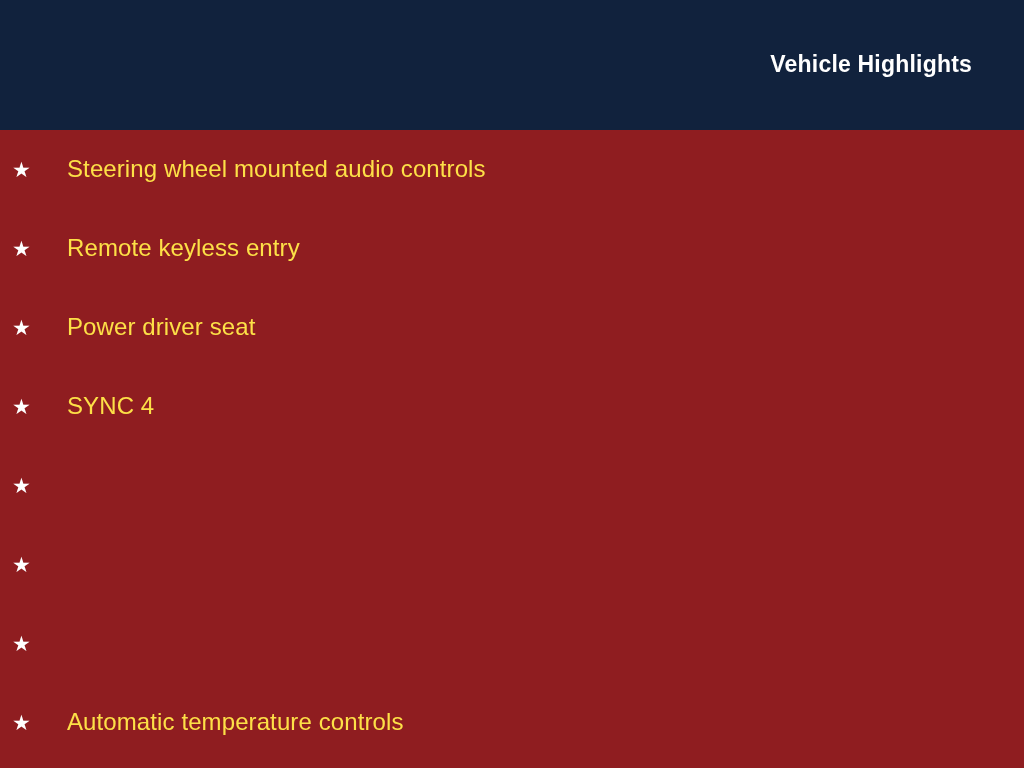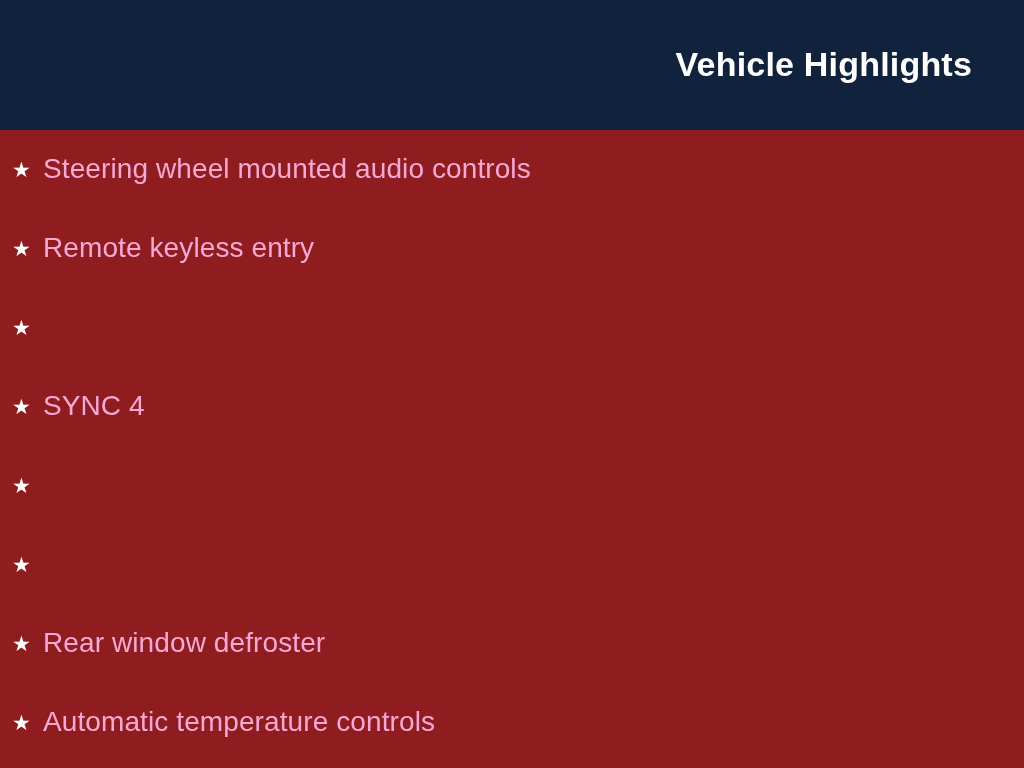--- a/index.html
+++ b/index.html
@@ -27,21 +27,21 @@
     width: 1024px;
     height: 130px;
     background: #11223d;
     box-sizing: border-box;
   }
   .header-title {
     position: absolute;
     right: 52px;
     top: 46px;
     margin: 0;
-    font-size: 34px;
+    font-size: 23px;
     font-weight: bold;
     color: #ffffff;
     letter-spacing: 0.2px;
     line-height: 36px;
     white-space: nowrap;
     text-align: right;
   }
   .body-area {
     position: absolute;
     left: 0;
@@ -73,26 +73,27 @@
     left: 12px;
     top: 50%;
     transform: translateY(-50%);
     width: 22px;
     font-size: 21px;
     line-height: 1;
     color: #ffffff;
     text-align: left;
   }
   .feature-text {
-    font-size: 28px;
+    font-size: 24px;
     line-height: 36px;
-    color: #f9a8d4;
+    color: #fde047;
     font-weight: 400;
     letter-spacing: 0.1px;
     white-space: nowrap;
+    margin-left: 24px;
   }
 </style>
 </head>
 <body>
 
 <div class="slide">
 
   <div class="header-bar">
     <h1 class="header-title">Vehicle Highlights</h1>
   </div>
@@ -105,38 +106,38 @@
         <span class="feature-text">Steering wheel mounted audio controls</span>
       </li>
 
       <li class="feature-item">
         <span class="bullet-star">★</span>
         <span class="feature-text">Remote keyless entry</span>
       </li>
 
       <li class="feature-item">
         <span class="bullet-star">★</span>
+        <span class="feature-text">Power driver seat</span>
       </li>
 
       <li class="feature-item">
         <span class="bullet-star">★</span>
         <span class="feature-text">SYNC 4</span>
       </li>
 
       <li class="feature-item">
         <span class="bullet-star">★</span>
       </li>
 
       <li class="feature-item">
         <span class="bullet-star">★</span>
       </li>
 
       <li class="feature-item">
         <span class="bullet-star">★</span>
-        <span class="feature-text">Rear window defroster</span>
       </li>
 
       <li class="feature-item">
         <span class="bullet-star">★</span>
         <span class="feature-text">Automatic temperature controls</span>
       </li>
 
     </ul>
   </div>
 

